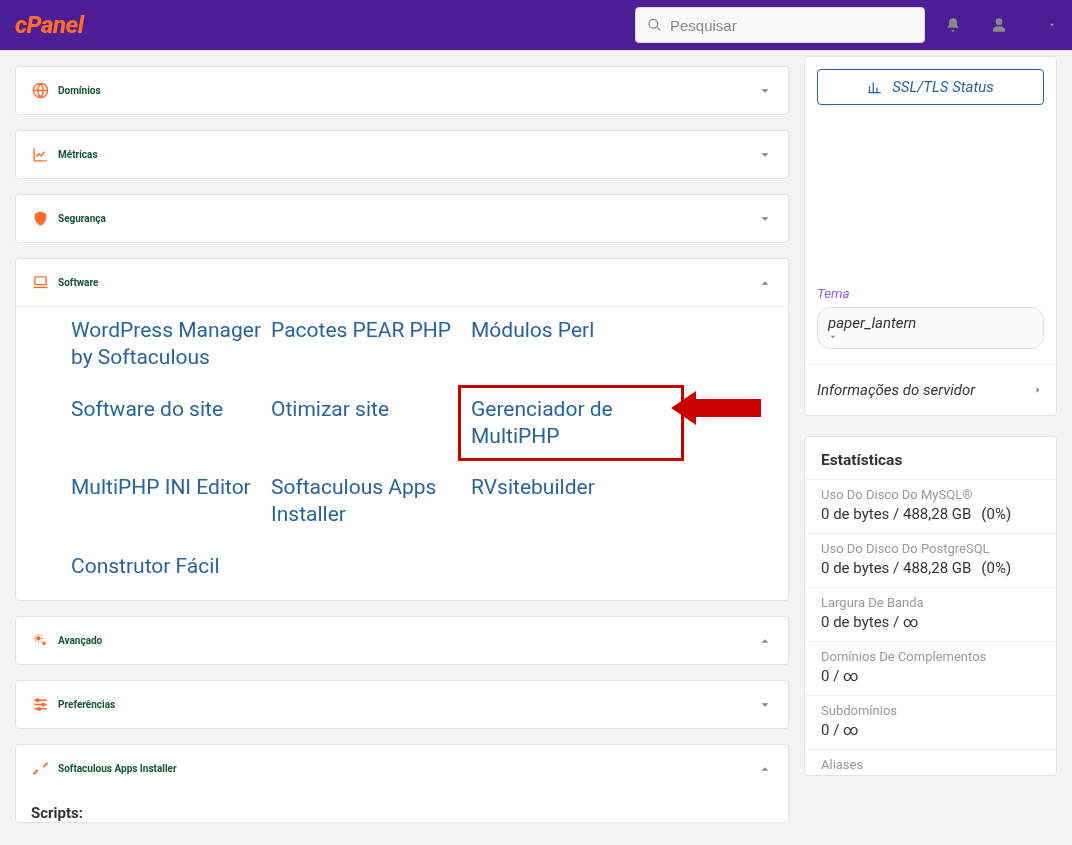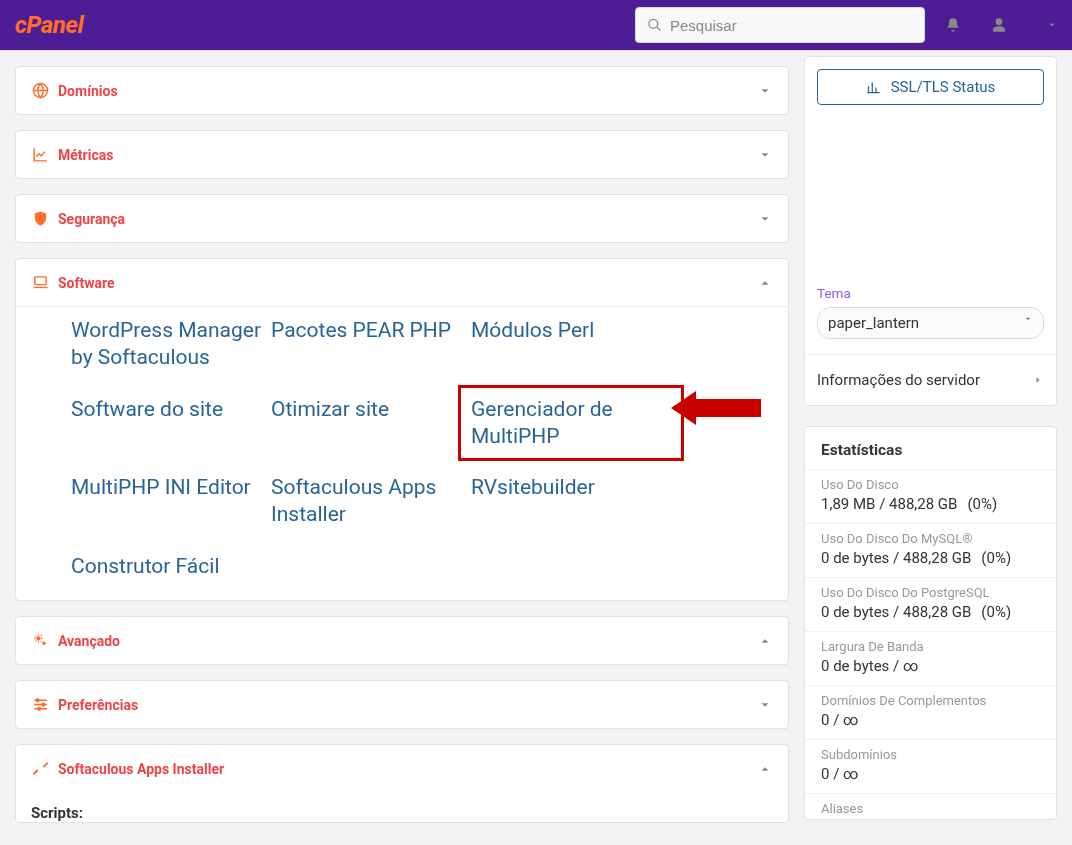--- a/index.html
+++ b/index.html
@@ -11,32 +11,32 @@
 .search-input { width: 100%; height: 36px; padding: 6px 12px 6px 34px; border: 1px solid #d9d9d9; border-radius: 4px; background: #f8f8f8; font-size: 15px; color: #555; }
 .search-input::placeholder { color: #888; }
 .topicons { display: flex; align-items: center; margin-left: 20px; gap: 30px; color: #888; }
 .topicons .caret-down { margin-left: 10px; }
 .layout { display: flex; padding: 0 15px 15px; gap: 15px; align-items: flex-start; }
 .main { width: 774px; }
 .side { width: 253px; }
 .panel { background: #fff; border: 1px solid #e2e2e2; border-radius: 4px; margin-top: 15px; }
 .panel-header { display: flex; align-items: center; padding: 15px 16px; cursor: pointer; }
 .panel-header .icon { width: 26px; display: flex; align-items: center; }
-.panel-title { font-weight: 700; font-size: 14px; color: #ef4444; text-align: right; }
+.panel-title { font-weight: 700; font-size: 10px; color: #14532d; text-align: right; }
 .panel-header .chev { margin-left: auto; color: #888; }
 .panel-body { padding: 10px 25px 20px 55px; border-top: 1px solid #eee; }
 .link-grid { display: grid; grid-template-columns: 200px 200px 200px; row-gap: 24px; column-gap: 0px; }
 .link-item { color: #2a6496; font-size: 21px; cursor: pointer; line-height: 1.3; }
 .highlighted { border: 3px solid #c80000; padding: 8px 10px; display: inline-block; margin: -11px -13px; }
 .arrow-callout { position: relative; }
 .arrow-shape { position: absolute; left: 200px; top: -5px; }
 .side-card { background: #fff; border: 1px solid #e2e2e2; border-radius: 4px; padding: 12px; margin-top: 0; }
 .ssl-btn { display: flex; align-items: center; justify-content: center; gap: 10px; border: 1px solid #2a6496; color: #2a6496; border-radius: 4px; padding: 8px 14px; cursor: pointer; font-size: 15px; }
 .side-label { font-size: 13.5px; color: #8b5cf6; margin-bottom: 6px; }
-.theme-select { display: flex; justify-content: space-between; background: #fbfbfb; border: 1px solid #ddd; border-radius: 13px; padding: 6px 10px; cursor: pointer; font-size: 15px; }
+.theme-select { display: flex; justify-content: space-between; background: #fbfbfb; border: 1px solid #ddd; border-radius: 13px; padding: 6px 10px; cursor: pointer; font-size: 15px; flex-direction: column; }
 .server-info { display: flex; align-items: center; justify-content: space-between; border-top: 1px solid #eee; padding: 16px 14px; font-size: 15px; color: #333; cursor: pointer; }
 .stats-card { background: #fff; border: 1px solid #e2e2e2; border-radius: 4px; margin-top: 20px; }
 .stats-title { font-weight: 700; padding: 14px 16px 10px; font-size: 15.5px; }
 .stat { padding: 7px 16px 10px; border-top: 1px solid #f0f0f0; }
 .stat:first-of-type { border-top: 1px solid #f0f0f0; }
 .stat-label { font-size: 13px; color: #999; margin-bottom: 3px; }
 .stat-value { font-size: 15px; color: #333; }
 .stat-pct { margin-left: 10px; }
 .scripts-head { padding: 12px 15px 0; font-weight: 700; font-size: 15px; }
 .spacer-tall { height: 180px; }
@@ -214,21 +214,21 @@
               <path d="M6 15l6-6 6 6z"></path>
             </svg>
           </span>
       </div>
       <div class="scripts-head">Scripts:</div>
     </div>
 
   </div>
 
   <div class="side">
-    <div class="side-card" style="margin-top:5px;">
+    <div class="side-card" style="margin-top:5px;font-style:italic;">
       <div class="ssl-btn">
         <span>
             <svg width="15" height="15" viewBox="0 0 24 24" fill="none" stroke="#2a6496" stroke-width="2">
               <path d="M4 20V10M10 20V4M16 20v-8M22 20H2"></path>
             </svg>
           </span>
         <span>SSL/TLS Status</span>
       </div>
       <div class="spacer-tall"></div>
       <div class="side-label">Tema</div>
@@ -246,24 +246,20 @@
             <svg width="12" height="12" viewBox="0 0 24 24" fill="#888">
               <path d="M9 6l6 6-6 6z"></path>
             </svg>
           </span>
       </div>
     </div>
 
     <div class="stats-card">
       <div class="stats-title">Estatísticas</div>
       <div class="stat">
-        <div class="stat-label">Uso Do Disco</div>
-        <div class="stat-value"><span>1,89 MB / 488,28 GB</span><span class="stat-pct">(0%)</span></div>
-      </div>
-      <div class="stat">
         <div class="stat-label">Uso Do Disco Do MySQL®</div>
         <div class="stat-value"><span>0 de bytes / 488,28 GB</span><span class="stat-pct">(0%)</span></div>
       </div>
       <div class="stat">
         <div class="stat-label">Uso Do Disco Do PostgreSQL</div>
         <div class="stat-value"><span>0 de bytes / 488,28 GB</span><span class="stat-pct">(0%)</span></div>
       </div>
       <div class="stat">
         <div class="stat-label">Largura De Banda</div>
         <div class="stat-value"><span>0 de bytes / ∞</span></div>

